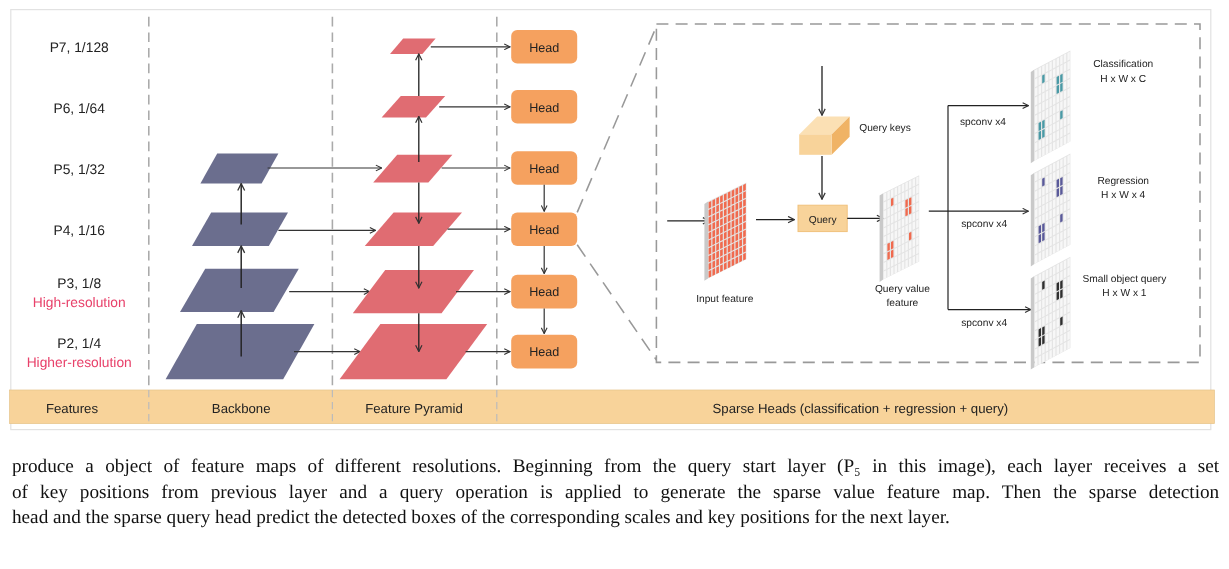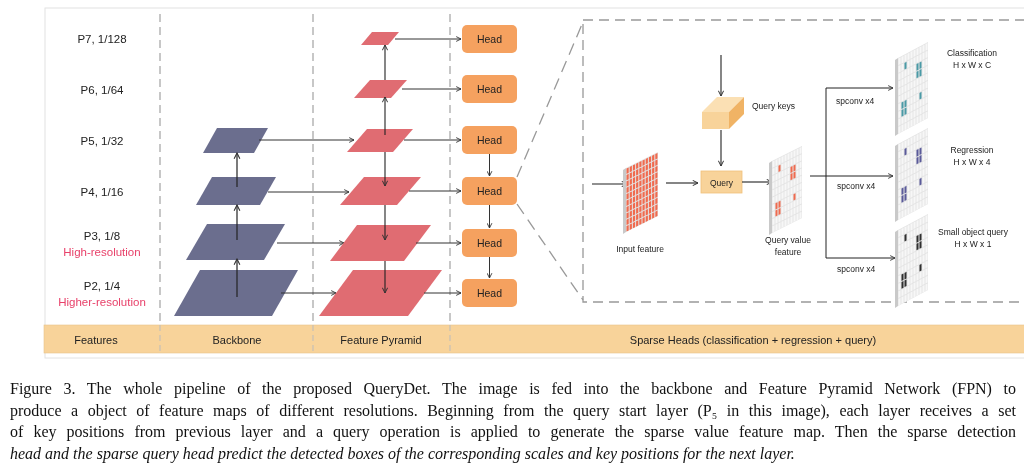--- a/index.html
+++ b/index.html
@@ -1,30 +1,30 @@
 <!DOCTYPE html>
 <html><head>
 <meta charset="utf-8">
 <style>
   html, body { margin: 0; padding: 0; background: #ffffff; }
   body { width: 1024px; height: 474px; position: relative; overflow: hidden; }
-  #figure { position: absolute; left: 0; top: 0; width: 902px; height: 362px; margin-left: 36px; }
+  #figure { position: absolute; left: 0; top: 0; width: 902px; height: 362px; }
   #figure svg { display: block; }
   .lbl { font-family: "Liberation Sans", sans-serif; font-size: 11.5px; fill: #222; }
   .lbl-red { font-family: "Liberation Sans", sans-serif; font-size: 11.5px; fill: #e8416a; }
   .small { font-family: "Liberation Sans", sans-serif; font-size: 8.5px; fill: #222; }
   .head-txt { font-family: "Liberation Sans", sans-serif; font-size: 10.5px; fill: #222; }
   .band-txt { font-family: "Liberation Sans", sans-serif; font-size: 11px; fill: #222; }
   #caption {
     position: absolute; left: 10px; top: 378px; width: 1006px;
     font-family: "Liberation Serif", serif; font-size: 16px; line-height: 21.5px;
     color: #111; text-align: justify;
   }
   #caption span.line { display: block; text-align-last: justify; white-space: nowrap; }
-  #caption span.line.last { text-align-last: left; font-style: italic; }
+  #caption span.line.last { text-align-last: left; }
 </style>
 </head>
 <body>
 
 <div id="figure">
 <svg id="fig" width="1024" height="362" viewBox="0 0 1024 362" xmlns="http://www.w3.org/2000/svg">
   <defs>
     <marker id="arr" viewBox="0 0 10 10" refX="9" refY="5" markerWidth="6" markerHeight="6" orient="auto-start-reverse">
       <path d="M1,1 L9,5 L1,9" fill="none" stroke="#333" stroke-width="1.5"></path>
     </marker>
@@ -687,17 +687,16 @@
     <line x1="414" y1="325" x2="414" y2="353" stroke="#bbb" stroke-width="1" stroke-dasharray="6,4"></line>
     <text class="band-txt" x="60" y="344" text-anchor="middle">Features</text>
     <text class="band-txt" x="201" y="344" text-anchor="middle">Backbone</text>
     <text class="band-txt" x="345" y="344" text-anchor="middle">Feature Pyramid</text>
     <text class="band-txt" x="717" y="344" text-anchor="middle">Sparse Heads (classification + regression + query)</text>
   </g>
 </svg>
 </div>
 
 <div id="caption">
-  <span class="line">Figure 3.  The whole pipeline of the proposed QueryDet.  The image is fed into the backbone and Feature Pyramid Network (FPN) to</span>
   <span class="line">produce a object of feature maps of different resolutions. Beginning from the query start layer (P₅ in this image), each layer receives a set</span>
   <span class="line">of key positions from previous layer and a query operation is applied to generate the sparse value feature map. Then the sparse detection</span>
   <span class="line last">head and the sparse query head predict the detected boxes of the corresponding scales and key positions for the next layer.</span>
 </div>
 
 </body></html>

